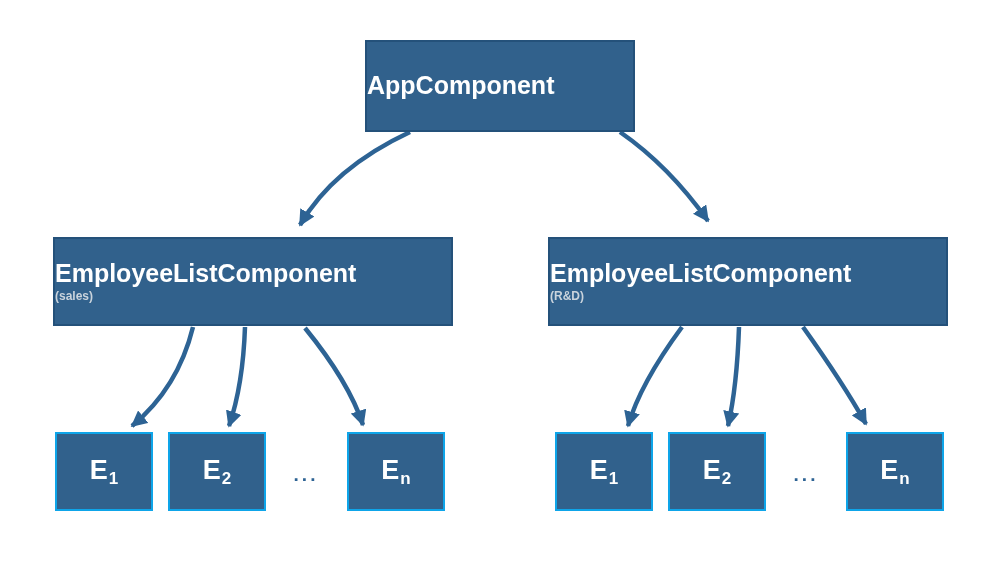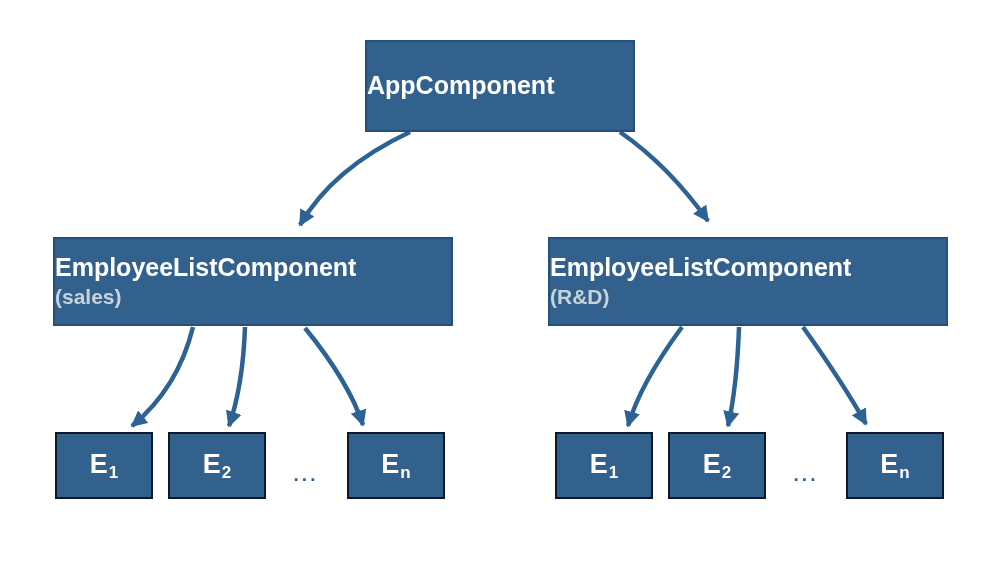--- a/index.html
+++ b/index.html
@@ -33,38 +33,38 @@
     color: #ffffff;
   }
   .node-title {
     font-size: 25px;
     font-weight: bold;
     color: #ffffff;
     line-height: 1.1;
     white-space: nowrap;
   }
   .node-subtitle {
-    font-size: 21px;
+    font-size: 12px;
     font-weight: bold;
     color: #c9d3dc;
     line-height: 1.2;
     margin-top: 2px;
     white-space: nowrap;
   }
   .node-app    { left: 365px; top: 40px;  width: 270px; height: 92px; }
   .node-sales  { left: 53px;  top: 237px; width: 400px; height: 89px; }
   .node-rd     { left: 548px; top: 237px; width: 400px; height: 89px; }
 
   .leaf {
     position: absolute;
     top: 432px;
     width: 98px;
-    height: 67px;
+    height: 79px;
     background: #31618c;
-    border: 2px solid #0f172a;
+    border: 2px solid #0ea5e9;
     box-sizing: border-box;
     display: flex;
     align-items: center;
     justify-content: center;
   }
   .leaf-label {
     font-size: 27px;
     font-weight: bold;
     color: #ffffff;
     line-height: 1;

